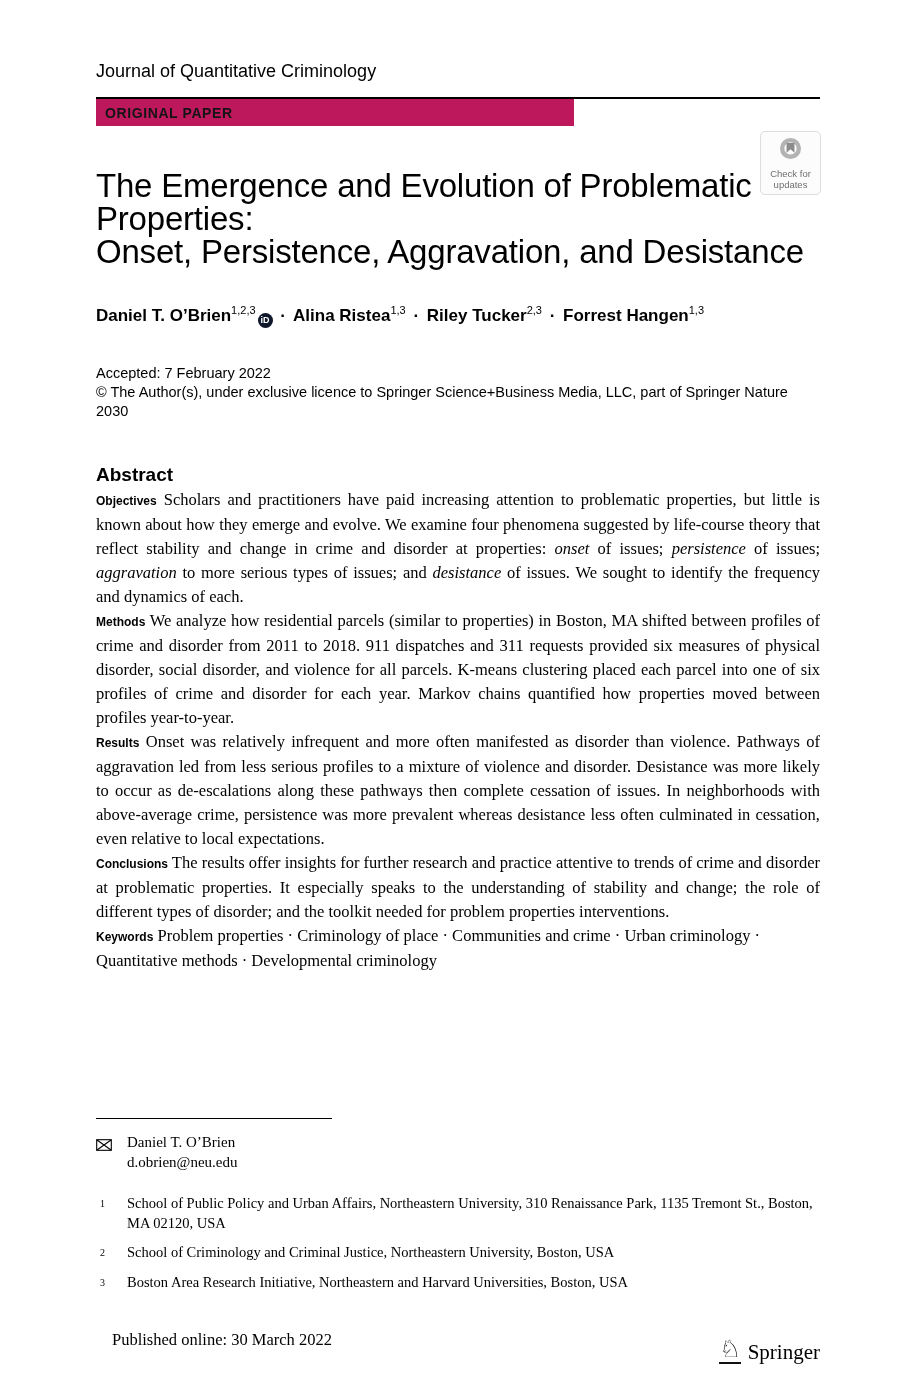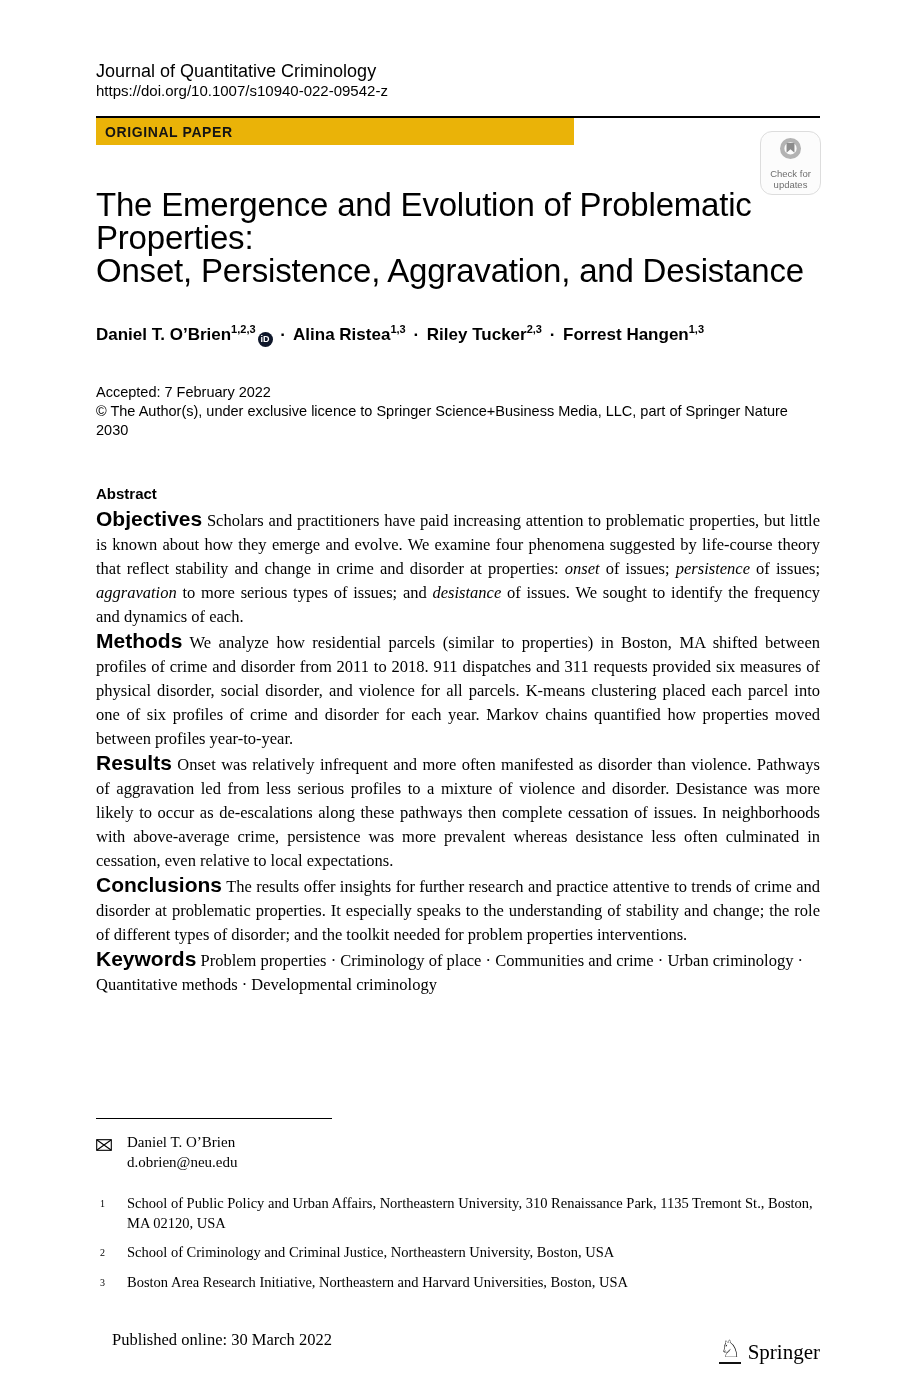--- a/index.html
+++ b/index.html
@@ -12,53 +12,53 @@
     color:#000;
     overflow:hidden;
   }
   .content { padding:62px 96px 0 96px; }
 
   .journal-line { font-size:18px; line-height:19px; }
   .doi-line { font-size:15px; line-height:19px; }
 
   .top-rule { margin-top:16px; height:2px; background:#000; width:100%; }
   .banner {
-    height:27px; width:478px; background:#eab308;
+    height:27px; width:478px; background:#be185d;
     display:flex; align-items:center; padding-left:9px;
   }
   .banner span { font-size:14px; font-weight:bold; letter-spacing:.6px; color:#141414; }
 
   .update-badge {
     position:absolute; top:131px; right:95px;
     width:61px; height:64px;
-    background:#fcfcfc; border:1px solid #ddd; border-radius:12px;
+    background:#fcfcfc; border:1px solid #ddd; border-radius:5px;
     display:flex; flex-direction:column; align-items:center; justify-content:center;
     gap:2px; cursor:pointer;margin-left:14px;
   }
   .update-badge .txt { font-size:9.5px; line-height:11px; color:#6e6e6e; text-align:center; }
 
   .title { margin-top:43px; font-size:33px; line-height:33px; font-weight:normal; letter-spacing:-0.2px; }
 
   .authors { margin-top:31px; font-size:17px; font-weight:bold; line-height:22px; }
-  .authors sup { font-size:11px; font-weight:bold;text-align:right; }
+  .authors sup { font-size:11px; font-weight:normal;text-align:right; }
   .authors .sep { padding:0 3px; }
   .orcid {
     display:inline-block; width:15px; height:15px; border-radius:50%;
     background:#0f172a; color:#fff; font-size:9px; font-weight:bold;
     text-align:center; line-height:15px; vertical-align:-2px; margin-left:2px;
     cursor:pointer;
   }
 
   .meta { margin-top:36px; font-size:14.5px; line-height:19px; }
 
-  .abstract-h { margin-top:42px; font-size:15px; font-weight:bold; line-height:23px; }
+  .abstract-h { margin-top:42px; font-size:19px; font-weight:bold; line-height:23px; }
 
   .abs-body { margin-top:2px; font-family:"Liberation Serif", serif; font-size:16.5px; line-height:24px; text-align:justify; }
   .abs-body p { margin:0; }
-  .seg-b { font-family:"Liberation Sans", sans-serif; font-weight:bold; font-size:21px; }
+  .seg-b { font-family:"Liberation Sans", sans-serif; font-weight:bold; font-size:12px; }
   .seg-i { font-style:italic; }
 
   .keywords { font-family:"Liberation Serif", serif; font-size:16.5px; line-height:24px; }
 
   .bottom { position:absolute; left:96px; right:96px; top:1118px; }
   .fn-rule { width:236px; height:1px; background:#000; }
   .corr { margin-top:13px; display:grid; grid-template-columns:31px 1fr; font-family:"Liberation Serif", serif; font-size:15px; line-height:20px; }
   .fn-list { margin-top:21px; }
   .fn { display:grid; grid-template-columns:31px 1fr; font-family:"Liberation Serif", serif; font-size:14.5px; line-height:20px; margin-bottom:9px; }
   .fn-num { font-size:10px; vertical-align:top; padding-top:1px; padding-left:4px; }
@@ -72,21 +72,20 @@
   .knight { font-family:"DejaVu Sans", sans-serif; font-size:24px; line-height:24px; border-bottom:2px solid #111; padding-bottom:1px; }
   .springer-name { font-size:21px; line-height:24px;margin-top:24px; }
 </style>
 </head>
 <body>
 
 <div class="page">
   <div class="content">
 
     <div class="journal-line">Journal of Quantitative Criminology</div>
-    <div class="doi-line">https://doi.org/10.1007/s10940-022-09542-z</div>
 
     <div class="top-rule"></div>
     <div class="banner">
       <span>ORIGINAL PAPER</span>
     </div>
 
     <div class="update-badge">
       <span>
         <svg width="25" height="25" viewBox="0 0 24 24">
           <circle cx="12" cy="11" r="8" fill="none" stroke="#b3b3b3" stroke-width="4.2"></circle>

